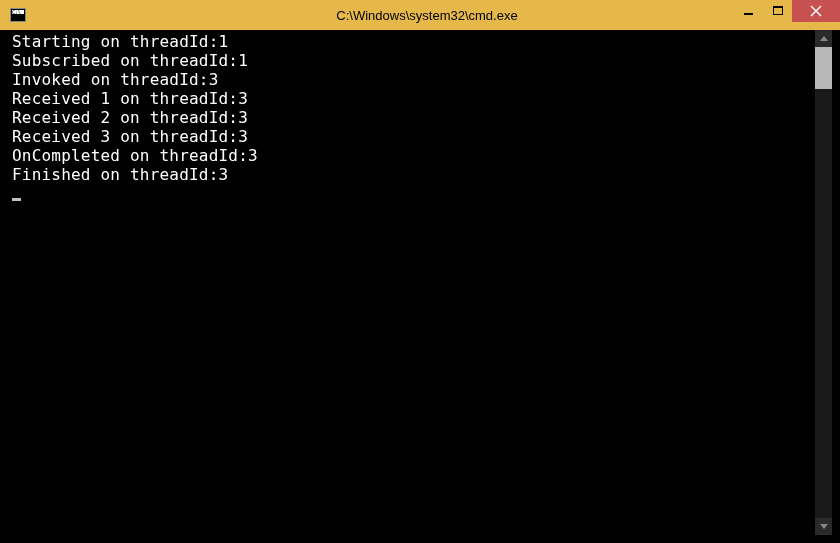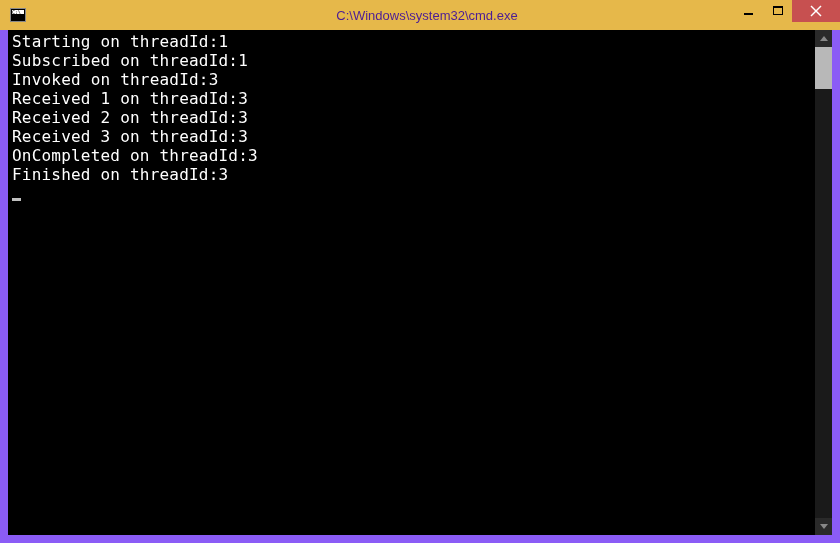--- a/index.html
+++ b/index.html
@@ -53,21 +53,21 @@
       top: 0;
       left: 1px;
       font-size: 5px;
       color: #000;
       font-family: monospace;
     }
     .title {
       flex: 1;
       text-align: center;
       font-size: 13px;
-      color: #4c1d95;
+      color: #000000;
       font-weight: 400;
       padding-right: 20px;
     }
     .window-controls {
       display: flex;
       height: 22px;
       position: absolute;
       right: 0;
       top: 0;
     }
@@ -89,21 +89,21 @@
     .ctrl-close {
       width: 48px;
       background: #c75050;
       color: #fff;
     }
     .ctrl svg {
       display: block;
     }
     .console-area {
       flex: 1;
-      background: #8b5cf6;
+      background: #000000;
       padding: 0 8px 8px 8px;
       display: flex;
       justify-content: flex-end;
     }
     .console {
       flex: 1;
       background: #000;
       position: relative;
       overflow: hidden;
     }

